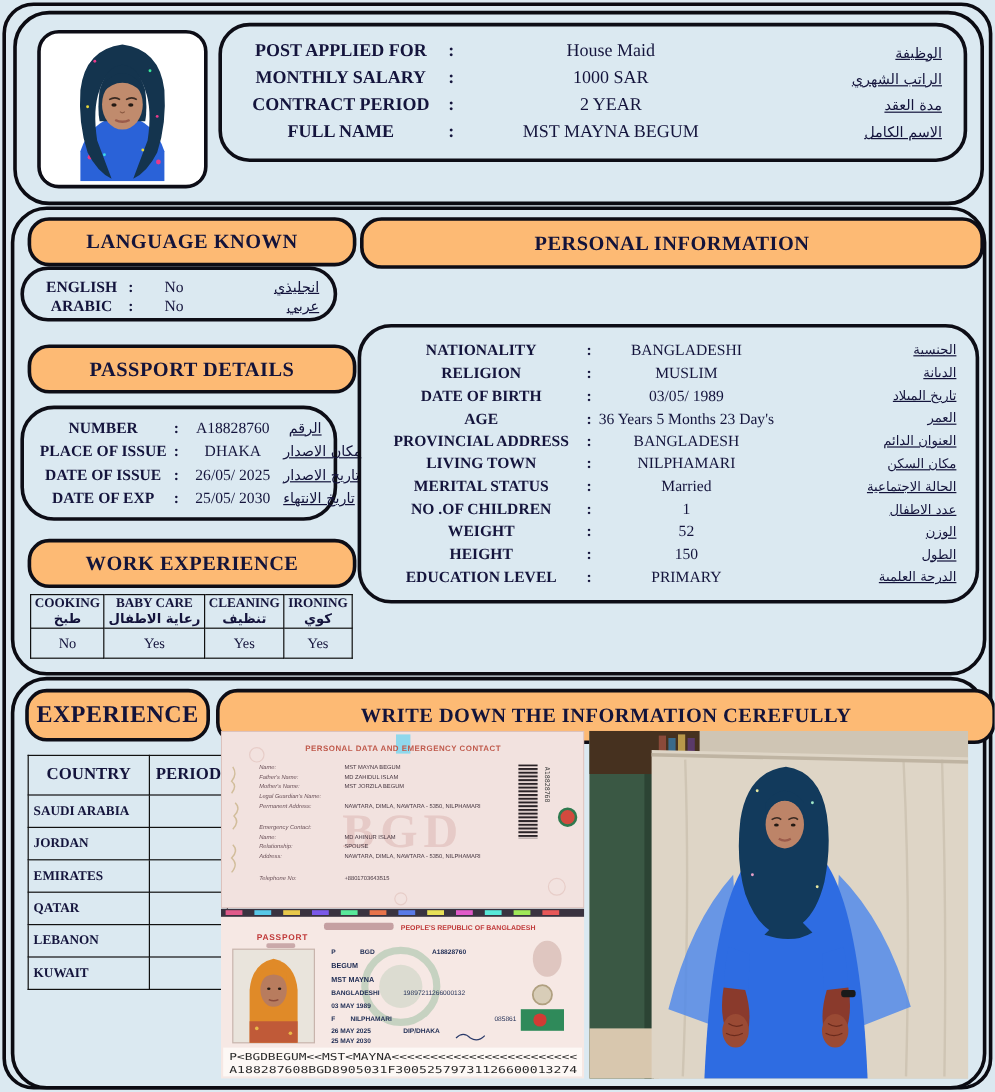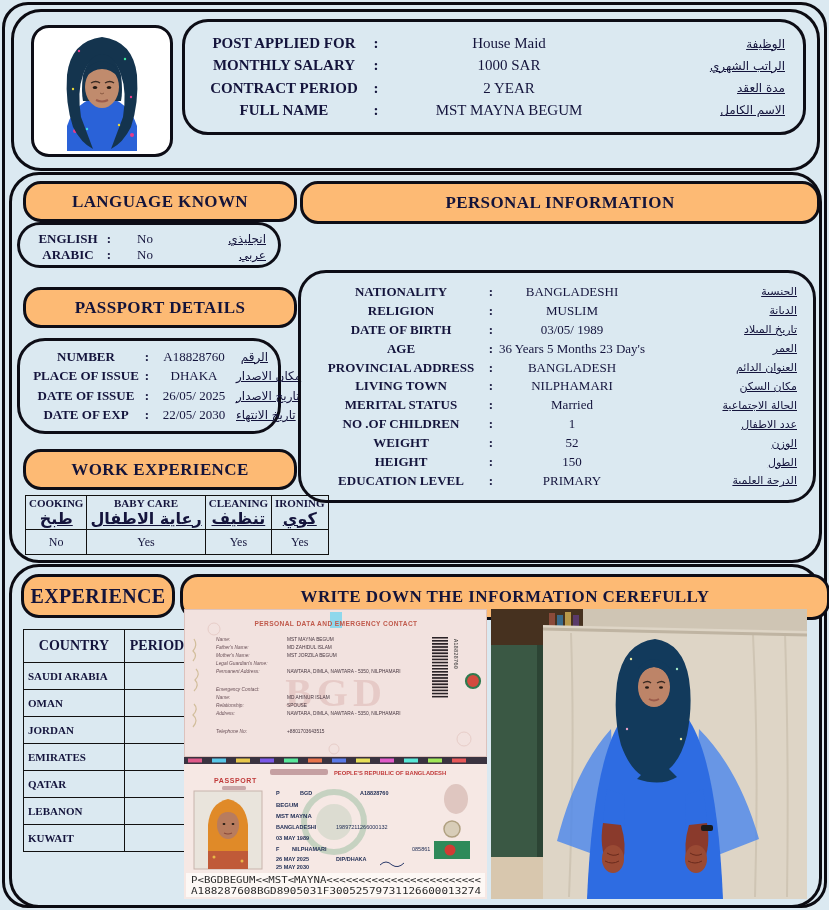--- a/index.html
+++ b/index.html
@@ -27,21 +27,21 @@
   .box-lang{left:5px;top:47px;width:264px;height:46px;display:flex;flex-direction:column;justify-content:flex-end;padding:2px 12px;box-sizing:border-box;}
   .box-lang .irow{grid-template-columns:72px 10px 1fr 90px;font-size:13px;}
   .pill-pass{left:11px;top:112px;width:268px;height:35px;font-size:17px;}
   .box-pass{left:5px;top:163px;width:264px;height:96px;display:flex;flex-direction:column;justify-content:space-evenly;padding:4px 10px;box-sizing:border-box;border-radius:28px;}
   .box-pass .irow{grid-template-columns:112px 10px 84px 1fr;font-size:13px;}
   .pill-work{left:11px;top:274px;width:268px;height:35px;font-size:17px;}
   .work-table{position:absolute;left:13px;top:320px;border-collapse:collapse;}
   .work-table th,.work-table td{border:1.5px solid #111;text-align:center;padding:1px 3px;}
   .work-table th{font-size:11px;line-height:1.15;}
   .work-table td{font-size:12px;font-weight:normal;height:22px;}
-  .work-table .war{font-family:"DejaVu Sans",sans-serif;font-size:16px;direction:rtl;text-decoration:underline;}
+  .work-table .war{font-family:"DejaVu Sans",sans-serif;font-size:11px;direction:rtl;}
   
   .pill-personal{left:288px;top:6px;width:514px;height:37px;font-size:17px;}
   .box-personal{left:286px;top:95px;width:518px;height:233px;border-radius:28px;display:flex;flex-direction:column;justify-content:space-evenly;padding:8px 16px;box-sizing:border-box;}
   .box-personal .irow{grid-template-columns:168px 12px 1fr 150px;font-size:13px;}
   .box-personal .irow .ar{font-size:11px;}
   
   .pill-exp{left:9px;top:7px;width:148px;height:38px;font-size:20px;}
   .pill-write{left:168px;top:7px;width:644px;height:40px;font-size:17px;}
   .country-table{position:absolute;left:11px;top:62px;border-collapse:collapse;}
   .country-table th,.country-table td{border:1.6px solid #111;padding:0 4px;font-family:Liberation Serif, serif;}
@@ -151,21 +151,21 @@
       </div>
       <div class="irow">
         <span class="lbl">DATE OF ISSUE</span>
         <span class="colon">:</span>
         <span class="val">26/05/ 2025</span>
         <span class="ar">تاريخ الاصدار</span>
       </div>
       <div class="irow">
         <span class="lbl">DATE OF EXP</span>
         <span class="colon">:</span>
-        <span class="val">22/05/ 2030</span>
+        <span class="val">25/05/ 2030</span>
         <span class="ar">تاريخ الانتهاء</span>
       </div>
     </div>
 
     <div class="pill pill-work">
       <span>WORK EXPERIENCE</span>
     </div>
     <table class="work-table">
       <tbody>
           <tr>
@@ -277,24 +277,20 @@
     </div>
 
     <table class="country-table">
       <tbody>
           <tr>
         <th class="c-country">COUNTRY</th>
         <th>PERIOD</th>
       </tr>
       <tr>
             <td>SAUDI ARABIA</td>
-            <td class="period"></td>
-          </tr>
-      <tr>
-            <td>OMAN</td>
             <td class="period"></td>
           </tr>
       <tr>
             <td>JORDAN</td>
             <td class="period"></td>
           </tr>
       <tr>
             <td>EMIRATES</td>
             <td class="period"></td>
           </tr>

